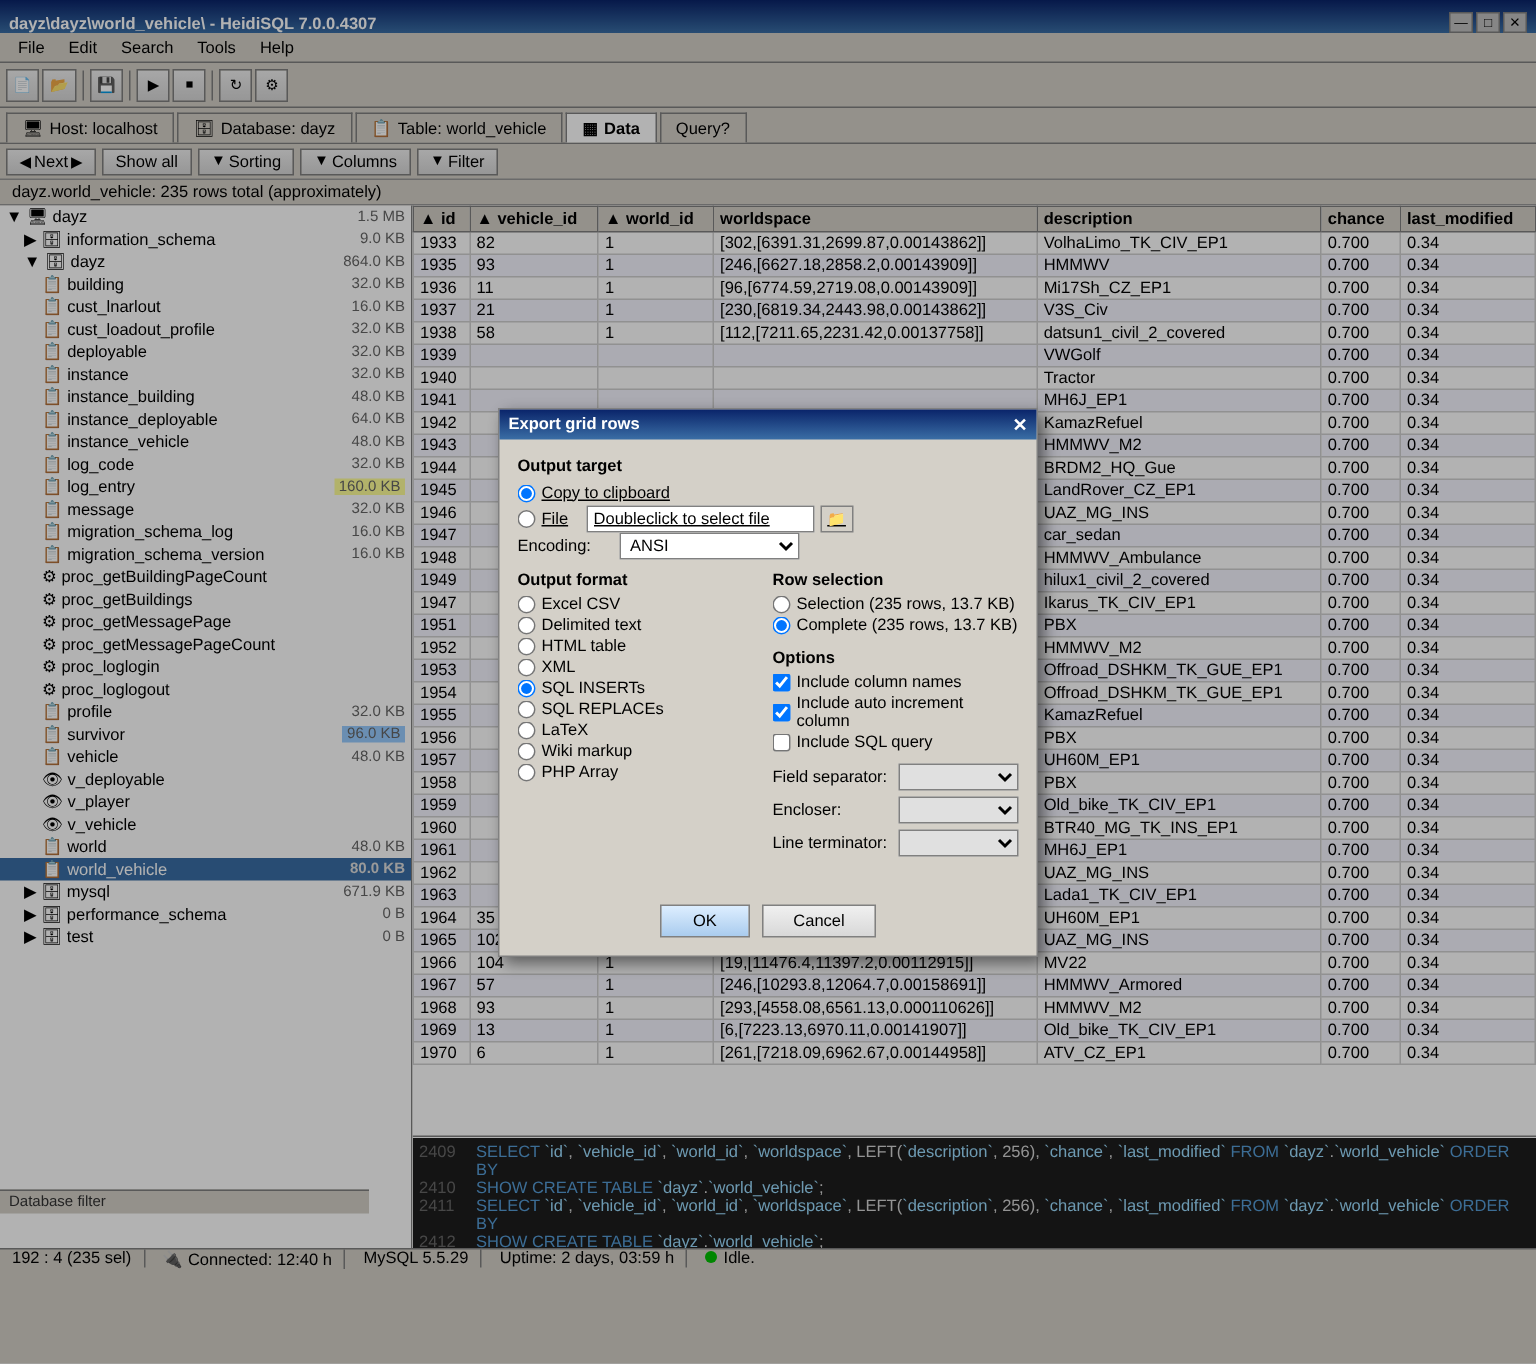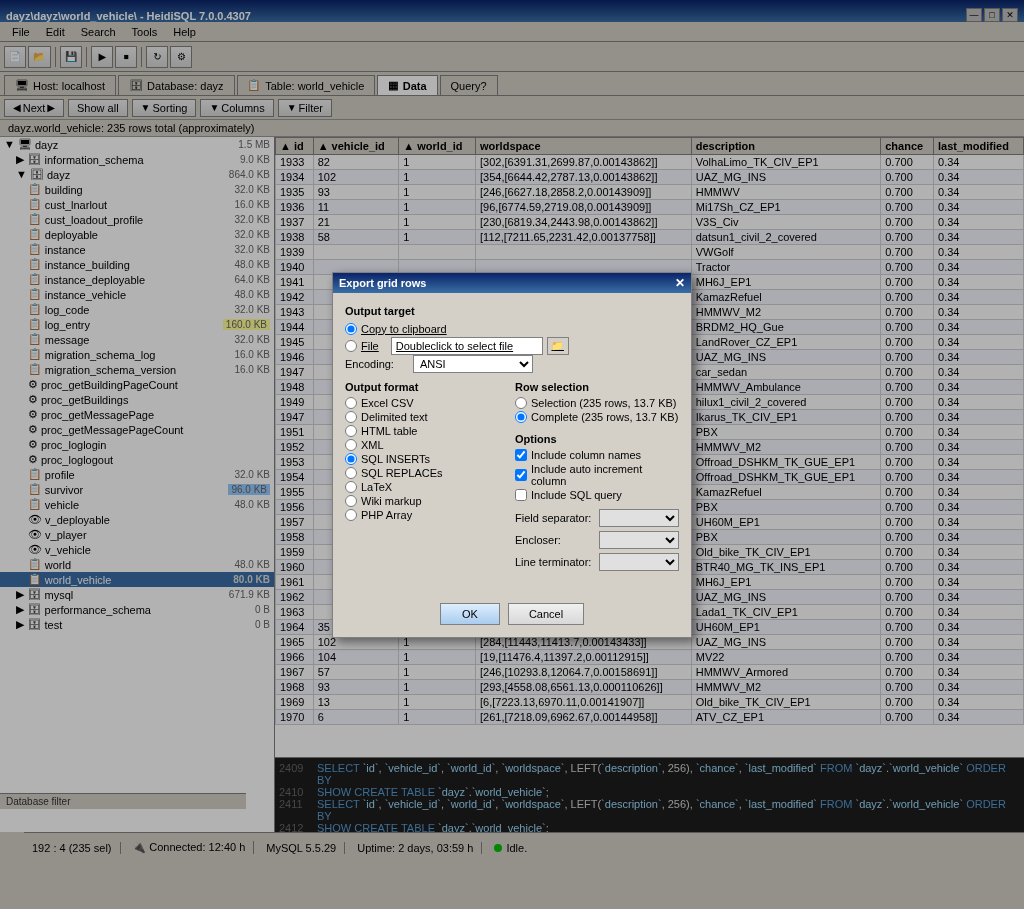--- a/index.html
+++ b/index.html
@@ -52,21 +52,21 @@
     .data-table td { border: 1px solid #d0d0d0; padding: 1px 4px; white-space: nowrap; overflow: hidden; max-width: 200px; text-overflow: ellipsis; }
     .data-table tr:nth-child(even) { background: #f5f5ff; }
     .table-wrapper { overflow: auto; flex: 1; }
     
     
     .sql-area { height: 75px; background: #1e1e1e; color: #d4d4d4; font-family: monospace; font-size: 11px; padding: 4px; overflow-y: auto; border-top: 1px solid #808080; }
     .sql-line { display: flex; }
     .sql-line-num { color: #666; margin-right: 8px; min-width: 30px; }
     
     
-    .status-bar { background: #d4d0c8; border-top: 1px solid #808080; height: 22px; display: flex; align-items: flex-end; padding: 0 8px; font-size: 10px; gap: 8px; margin-left: 24px; }
+    .status-bar { background: #d4d0c8; border-top: 1px solid #808080; height: 22px; display: flex; align-items: flex-start; padding: 0 8px; font-size: 10px; gap: 8px; }
     .status-seg { border-right: 1px solid #808080; padding-right: 8px; margin-right: 4px; }
     .status-dot { width: 8px; height: 8px; border-radius: 50%; background: #00c000; display: inline-block; margin-right: 4px; }
     
     
     .dialog-overlay { position: fixed; top: 0; left: 0; width: 1024px; height: 909px; background: rgba(0,0,0,0.3); display: flex; align-items: center; justify-content: center; z-index: 100; }
     .dialog { background: #d4d0c8; border: 1px solid #808080; box-shadow: 4px 4px 10px rgba(0,0,0,0.5); width: 360px; }
     .dialog-title { background: linear-gradient(to bottom, #0a246a, #3a6ea5); color: white; height: 20px; display: flex; align-items: center; justify-content: space-between; padding: 0 6px; font-size: 11px; font-weight: bold; }
     .dialog-close { color: white; cursor: pointer; font-size: 12px; }
     .dialog-body { padding: 12px; }
     .dialog-section { font-weight: bold; margin-bottom: 6px; }
@@ -328,29 +328,20 @@
         <tr>
               <td>1933</td>
               <td>82</td>
               <td>1</td>
               <td>[302,[6391.31,2699.87,0.00143862]]</td>
               <td>VolhaLimo_TK_CIV_EP1</td>
               <td>0.700</td>
               <td>0.34</td>
             </tr>
             <tr>
-              <td>1934</td>
-              <td>102</td>
-              <td>1</td>
-              <td>[354,[6644.42,2787.13,0.00143862]]</td>
-              <td>UAZ_MG_INS</td>
-              <td>0.700</td>
-              <td>0.34</td>
-            </tr>
-            <tr>
               <td>1935</td>
               <td>93</td>
               <td>1</td>
               <td>[246,[6627.18,2858.2,0.00143909]]</td>
               <td>HMMWV</td>
               <td>0.700</td>
               <td>0.34</td>
             </tr>
             <tr>
               <td>1936</td>

